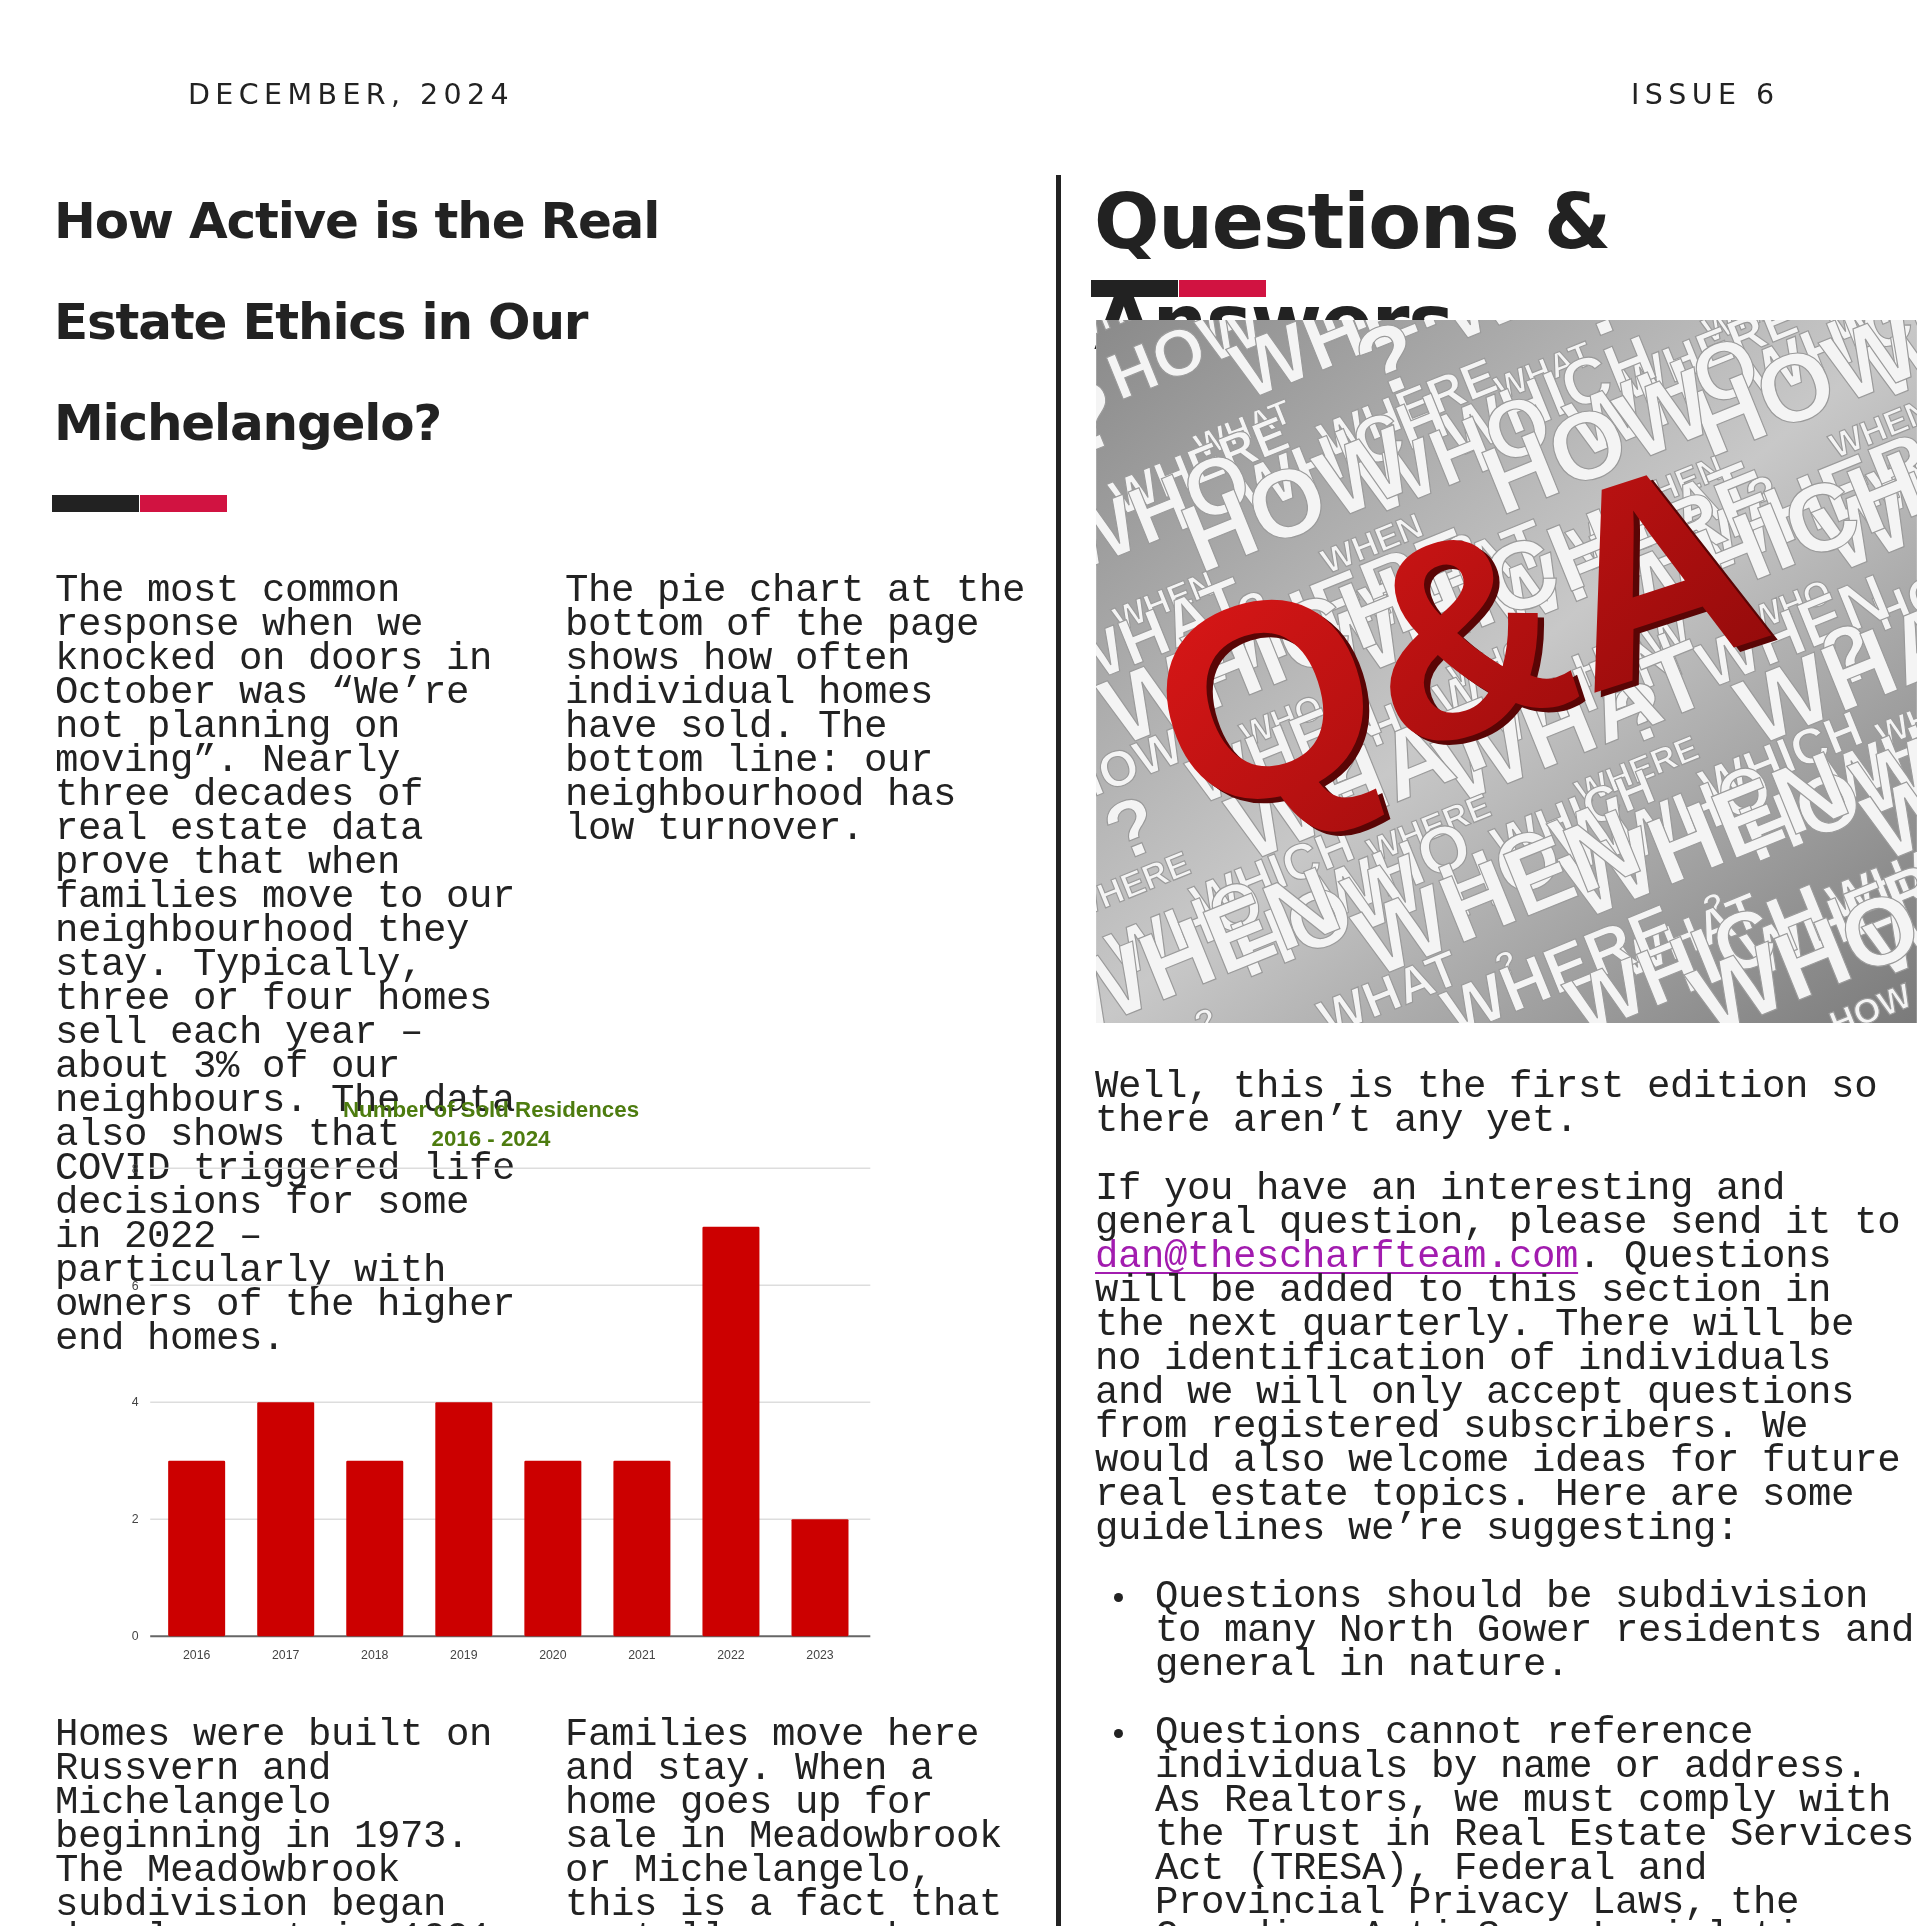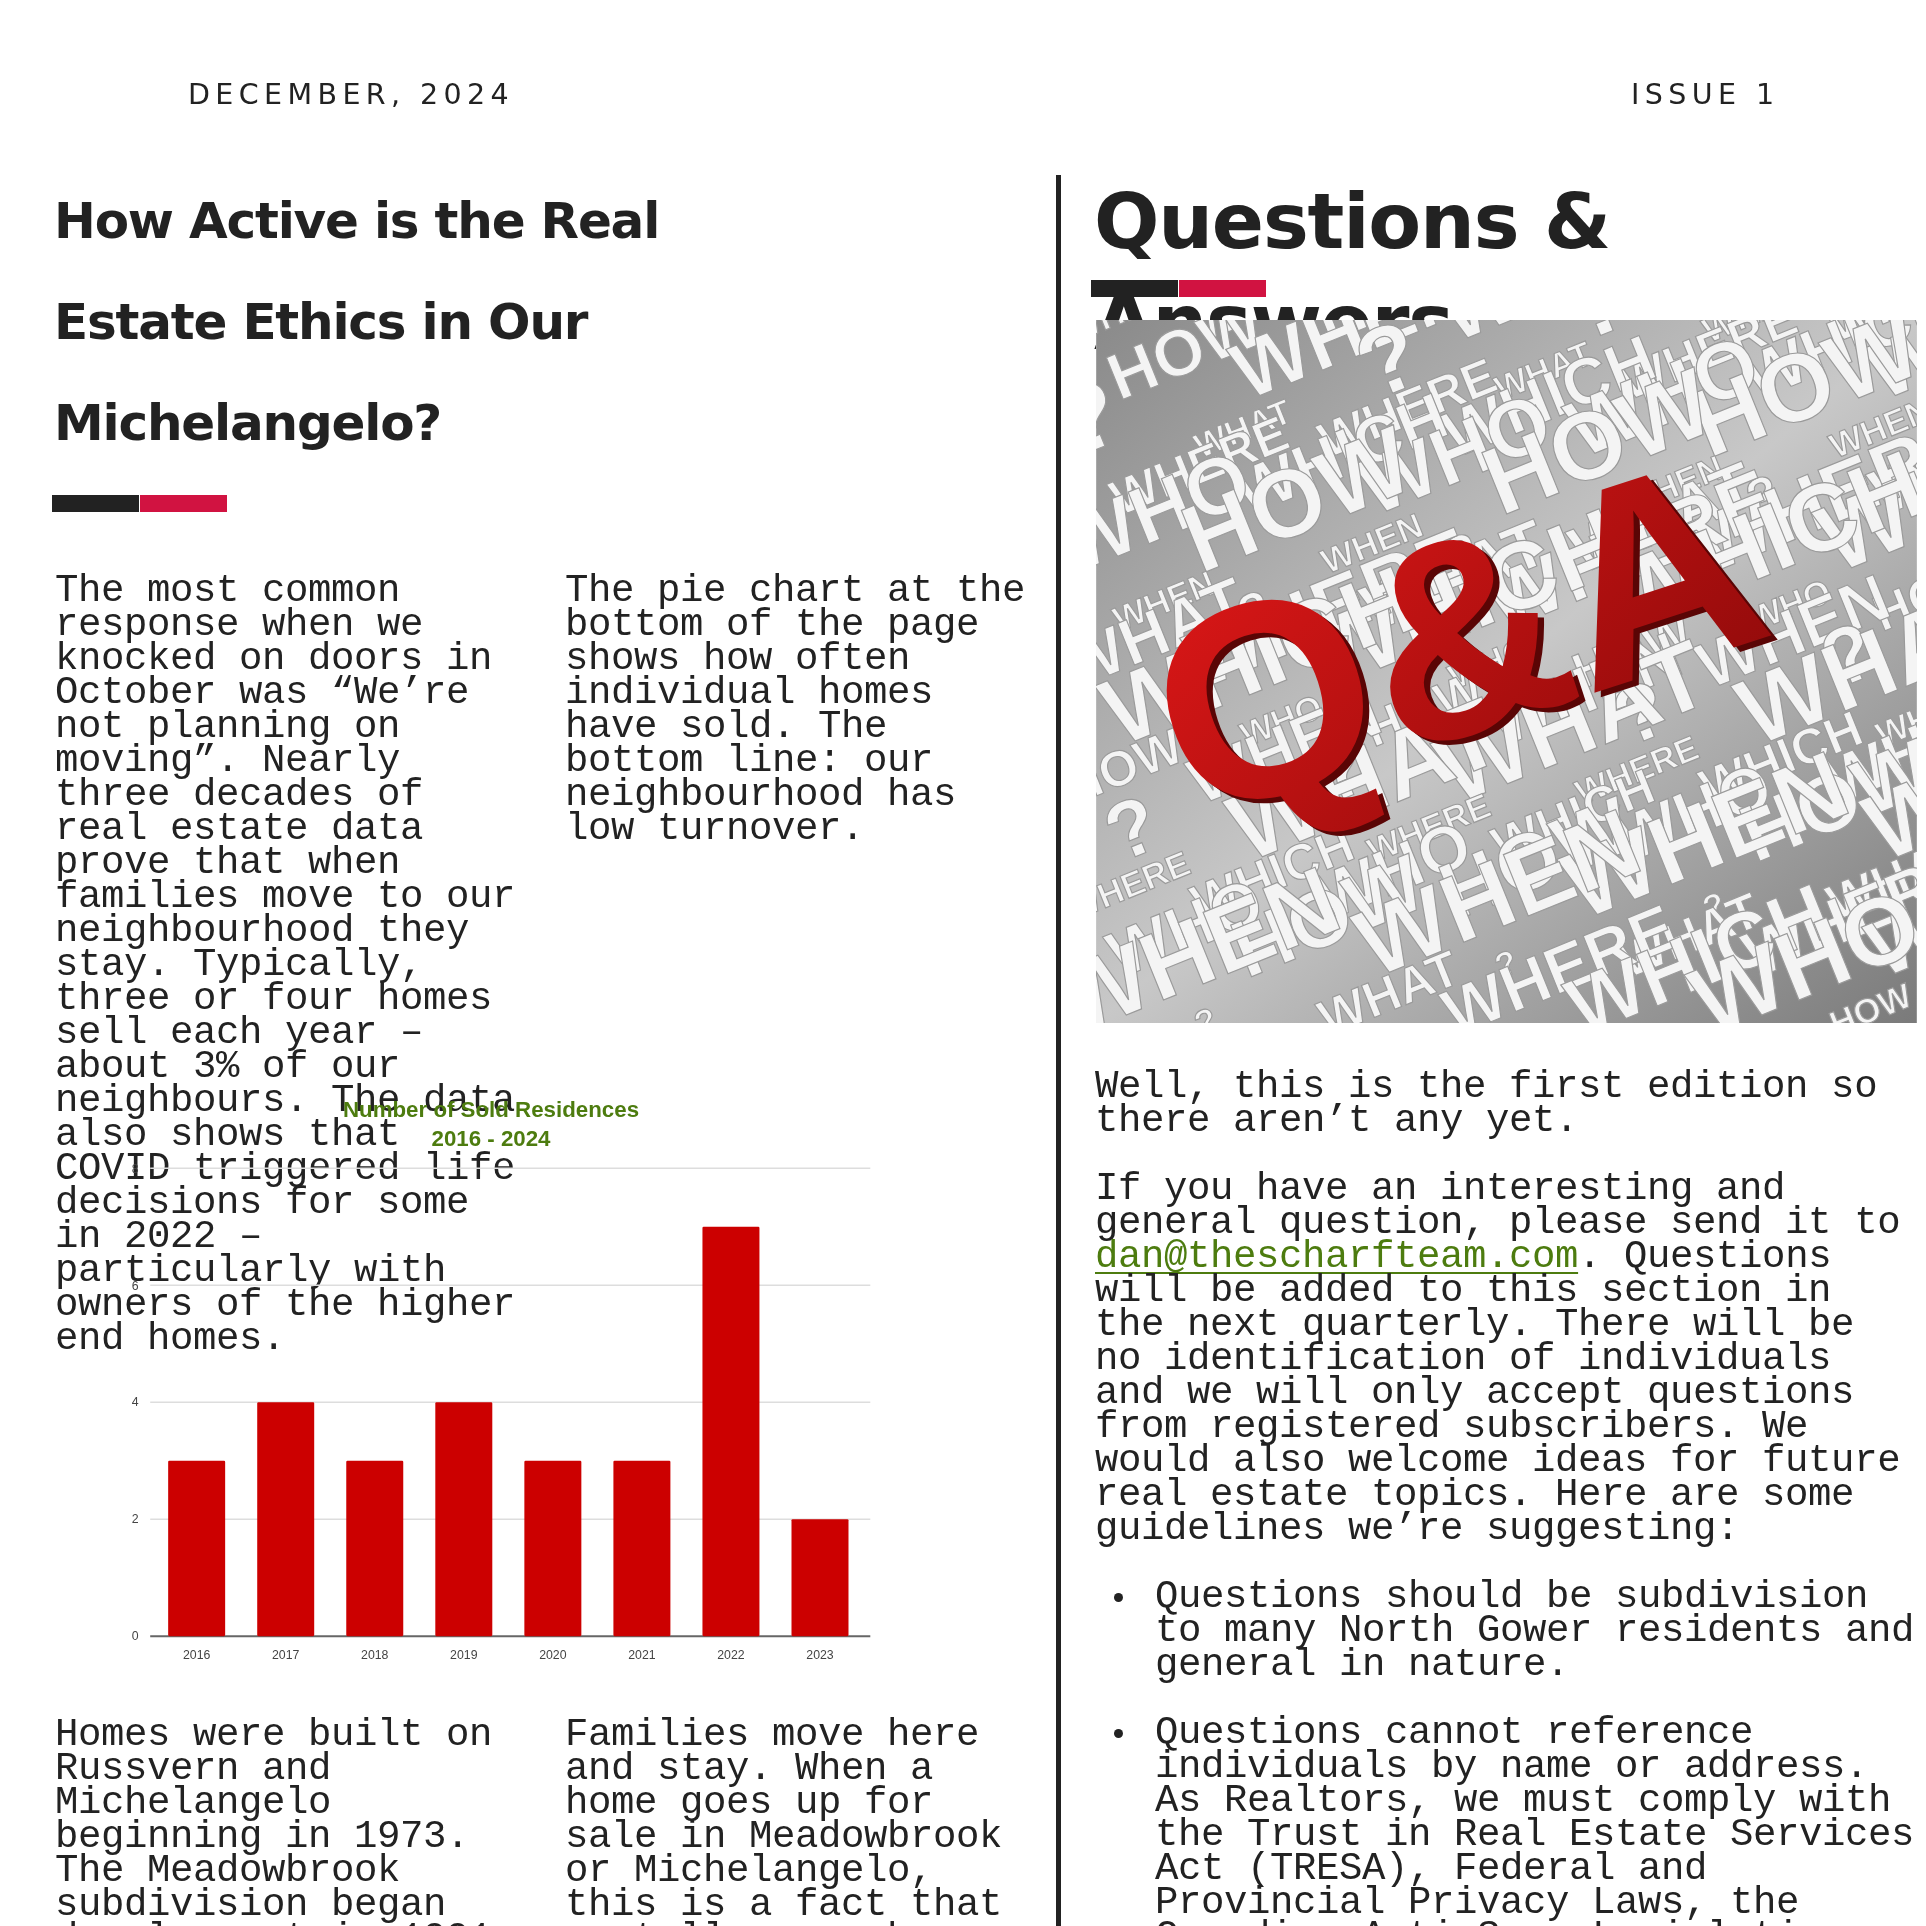--- a/index.html
+++ b/index.html
@@ -13,28 +13,28 @@
   .accent .red { position: absolute; left: 88px; top: 0; width: 87px; height: 17.3px; background: #d11341; }
   .body-text { font-family: Liberation Mono, monospace; font-size: 39px; line-height: 34px; color: #222222; font-weight: 300; letter-spacing: -0.4px; }
   .body-text p { margin: 0 0 34px 0; }
   .body-text p:last-child { margin-bottom: 0; }
   .divider { position: absolute; left: 1056px; top: 175px; width: 5px; height: 2269px; background: #222222; }
   .chart-title { font-family: "Liberation Sans", sans-serif; font-weight: bold; font-size: 22.3px; text-align: center; color: #4d7c0f; line-height: 29px; }
   .tick-label { font-family: "Liberation Sans", sans-serif; font-size: 32px; fill: #444444; }
   .bullets { margin: 0; padding: 0; list-style: none; }
   .bullets li { position: relative; padding-left: 60px; margin-bottom: 34px; }
   .bullets li .bullet { position: absolute; left: 18.5px; top: 12.7px; width: 9.2px; height: 9.2px; border-radius: 50%; background: #222222; }
-  a.email { color: #4d7c0f; text-decoration: underline; text-underline-offset: 4.6px; text-decoration-thickness: 1.9px; }
+  a.email { color: #a21caf; text-decoration: underline; text-underline-offset: 4.6px; text-decoration-thickness: 1.9px; }
   .qa-image { position: absolute; left: 1096px; top: 320px; width: 821px; height: 703px; overflow: hidden; background: #dedede; }
 </style>
 </head>
 <body>
 
 <div class="abs header-text" style="left:188px; top:65px;">DECEMBER, 2024</div>
-<div class="abs header-text" style="left:1631px; top:65px;">ISSUE 1</div>
+<div class="abs header-text" style="left:1631px; top:65px;">ISSUE 6</div>
 
 <div class="abs headline" style="left:54px; top:158px; font-size:50px; line-height:101px;">
   <div>How Active is the Real</div>
   <div>Estate Ethics in Our</div>
   <div>Michelangelo?</div>
 </div>
 <div class="accent" style="left:52px; top:495px; width:177px;">
   <div class="dark"></div>
   <div class="red"></div>
 </div>

